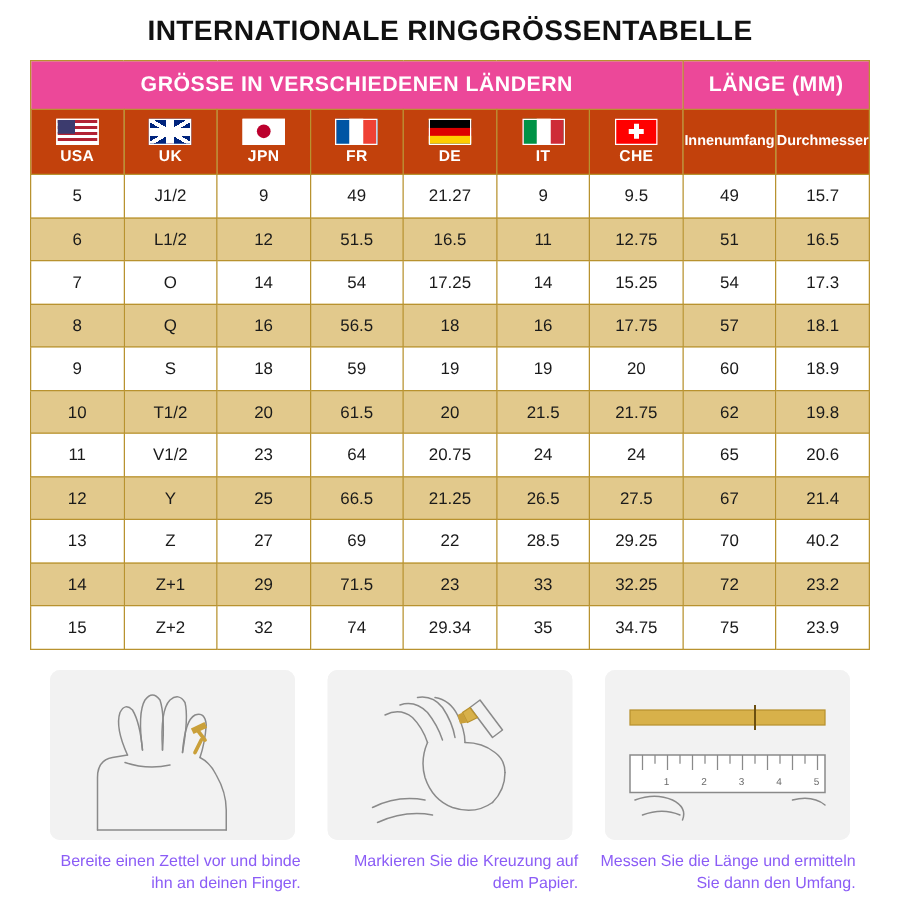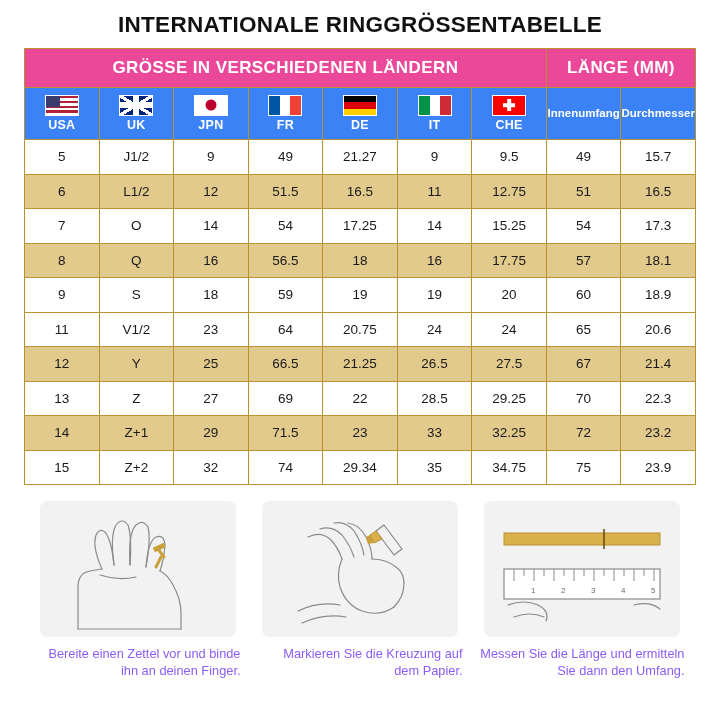--- a/index.html
+++ b/index.html
@@ -41,21 +41,21 @@
   }
   .hdr-top td {
     background: #ec4899;
     color: #ffffff;
     font-size: 17px;
     font-weight: bold;
     height: 36px;
     letter-spacing: 0.4px;
   }
   .hdr-flag td {
-    background: #3b82f6;
+    background: #c2410c;
     color: #ffffff;
     height: 46px;
     font-size: 12.5px;
     font-weight: bold;
     padding: 2px 0 3px 0;
   }
   .flagwrap {
     display: flex;
     flex-direction: column;
     align-items: center;
@@ -289,20 +289,31 @@
         <td>9</td>
         <td>S</td>
         <td>18</td>
         <td>59</td>
         <td>19</td>
         <td>19</td>
         <td>20</td>
         <td>60</td>
         <td>18.9</td>
       </tr>
+      <tr class="body-row alt">
+        <td>10</td>
+        <td>T1/2</td>
+        <td>20</td>
+        <td>61.5</td>
+        <td>20</td>
+        <td>21.5</td>
+        <td>21.75</td>
+        <td>62</td>
+        <td>19.8</td>
+      </tr>
       <tr class="body-row">
         <td>11</td>
         <td>V1/2</td>
         <td>23</td>
         <td>64</td>
         <td>20.75</td>
         <td>24</td>
         <td>24</td>
         <td>65</td>
         <td>20.6</td>
@@ -320,21 +331,21 @@
       </tr>
       <tr class="body-row">
         <td>13</td>
         <td>Z</td>
         <td>27</td>
         <td>69</td>
         <td>22</td>
         <td>28.5</td>
         <td>29.25</td>
         <td>70</td>
-        <td>22.3</td>
+        <td>40.2</td>
       </tr>
       <tr class="body-row alt">
         <td>14</td>
         <td>Z+1</td>
         <td>29</td>
         <td>71.5</td>
         <td>23</td>
         <td>33</td>
         <td>32.25</td>
         <td>72</td>

